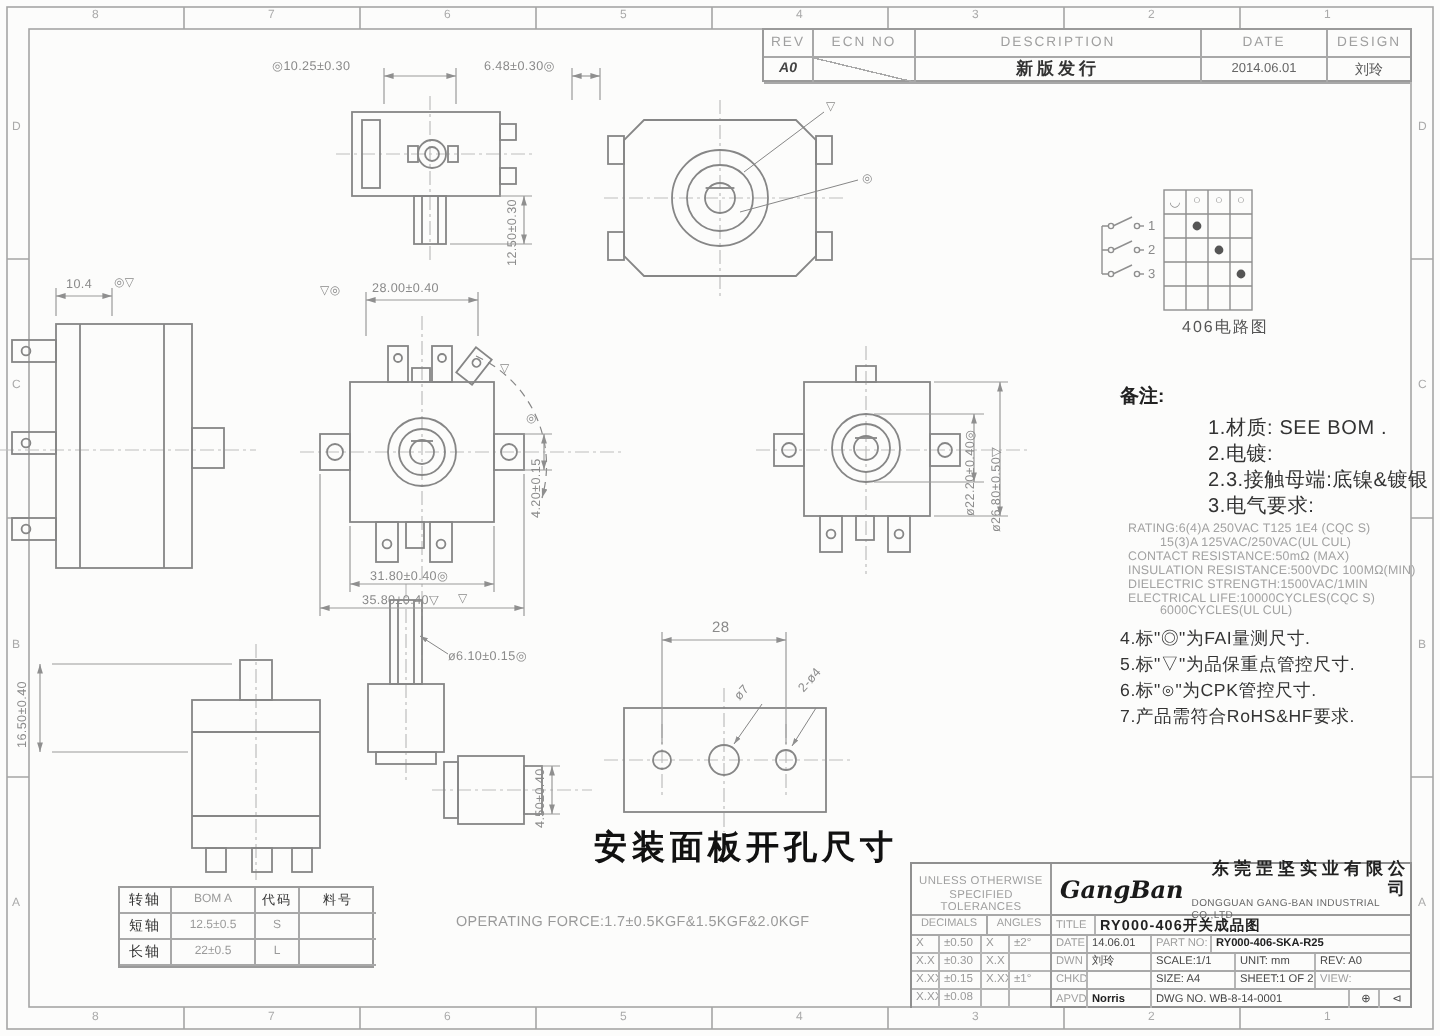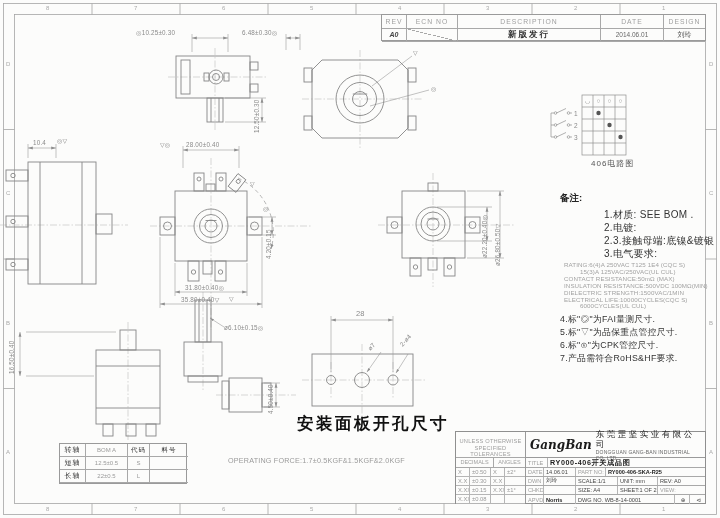--- a/index.html
+++ b/index.html
@@ -56,21 +56,21 @@
   .tb-da{display:grid;grid-template-columns:38px 1fr;height:10px;border-bottom:0.7px solid #a8a8a8;box-sizing:border-box;}
   .tb-da>div{font-size:5.5px;color:#9f9f9f;text-align:center;line-height:9px;border-right:0.7px solid #a8a8a8;}
   .tb-da>div:last-child{border-right:none;}
   .tb-tol{display:grid;grid-template-columns:14px 21px 14px 1fr;grid-auto-rows:9.1px;}
   .tb-tol>div{font-size:5.8px;color:#9a9a9a;border-right:0.7px solid #b5b5b5;border-bottom:0.7px solid #b5b5b5;
               display:flex;align-items:center;padding-left:2px;box-sizing:border-box;overflow:hidden;}
   .tb-tol>div:nth-child(4n){border-right:none;}
   #tb-right{position:absolute;left:70px;top:0;right:0;height:100%;}
   .tb-co{height:26px;box-sizing:border-box;border-bottom:0.7px solid #9a9a9a;display:flex;align-items:center;padding-left:4px;}
   .logo{font-family:"DejaVu Serif",serif;font-style:italic;font-weight:bold;font-size:12px;color:#1a1a1a;margin-right:4px;}
-  .co-cn{font-size:8.5px;font-weight:normal;color:#222;letter-spacing:2.5px;line-height:10px;}
+  .co-cn{font-size:8.5px;font-weight:bold;color:#222;letter-spacing:2.5px;line-height:10px;text-align:right;}
   .co-en{font-size:5px;color:#666;letter-spacing:.2px;line-height:6px;}
   .tb-row{display:grid;box-sizing:border-box;border-bottom:0.7px solid #a8a8a8;}
   .tb-row>div{font-size:5.6px;color:#474747;display:flex;align-items:center;padding-left:2px;
               border-right:0.7px solid #b5b5b5;box-sizing:border-box;overflow:hidden;white-space:nowrap;}
   .tb-row>div:last-child{border-right:none;}
   .tb-lbl{color:#9f9f9f !important;}
   .tb-title-v{font-size:7.2px !important;font-weight:bold;color:#222 !important;letter-spacing:.6px;}
   .tb-bold{font-weight:bold;color:#222 !important;}
   .tb-ico{font-size:7px;color:#777;justify-content:center;}
 </style>

